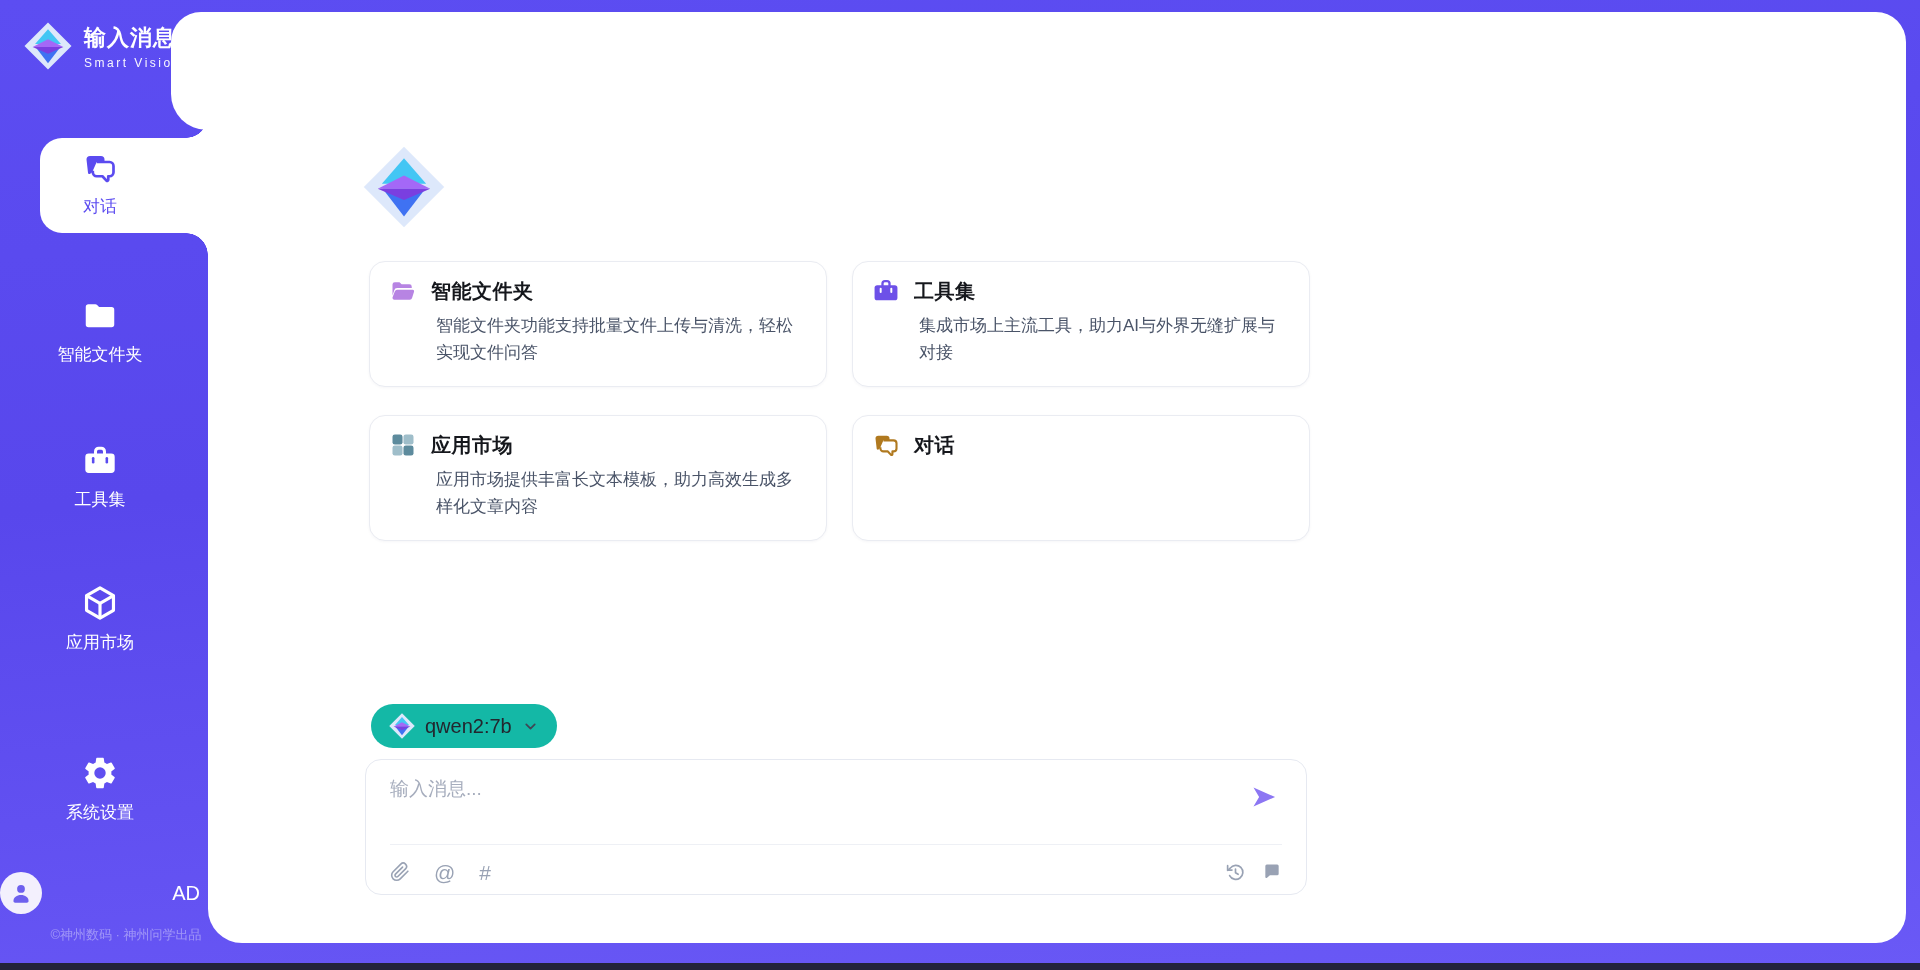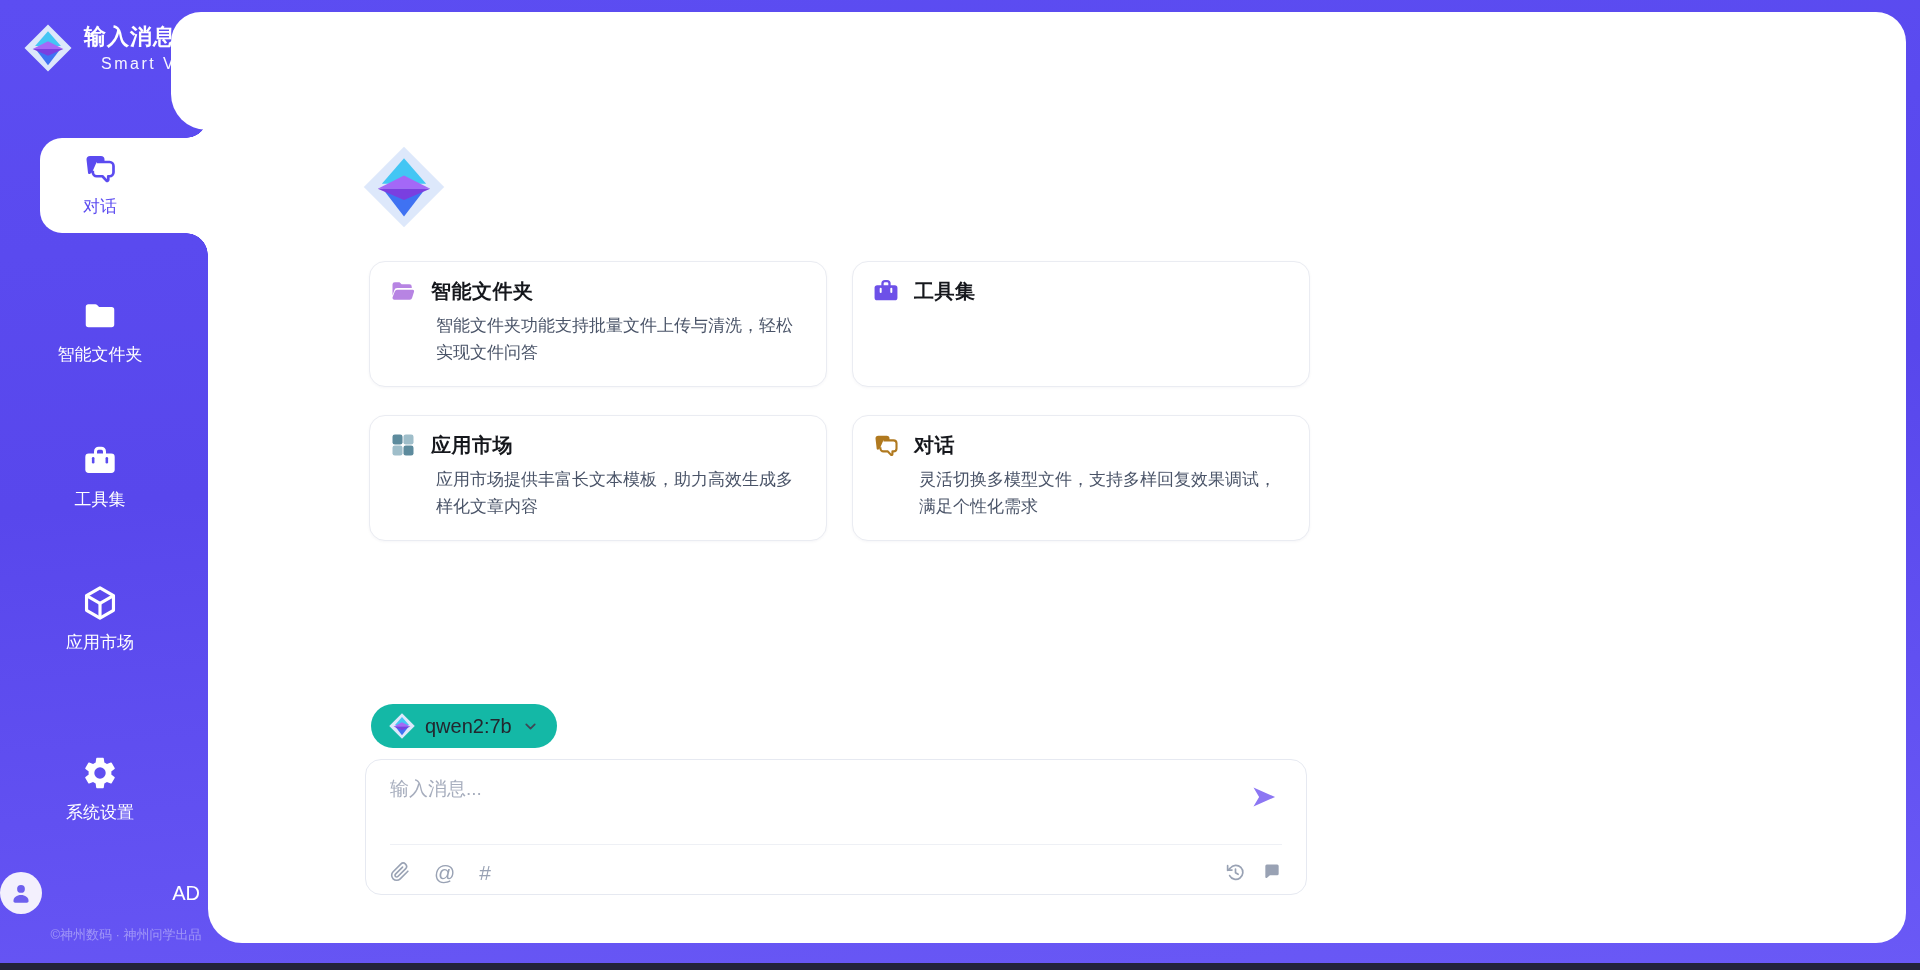--- a/index.html
+++ b/index.html
@@ -18,21 +18,21 @@
     position:absolute; left:171px; top:12px; width:40px; height:118px;
     background:#fff; border-radius:30px 0 0 36px;
   }
   .bottom-strip{
     position:absolute; left:0; right:0; bottom:0; height:7px; background:#23233b;
   }
   
   .brand{ position:absolute; left:24px; top:22px; display:flex; align-items:center; gap:12px; color:#fff; }
   .brand .dmd{ width:48px; height:48px; }
   .brand-name{ font-size:22px; font-weight:700; letter-spacing:1px; }
-  .brand-sub{ font-size:16px; letter-spacing:2.5px; margin-top:3px; opacity:.95;margin-left:17px; }
+  .brand-sub{ font-size:12px; letter-spacing:2.5px; margin-top:3px; opacity:.95; }
 
   .tab{
     position:absolute; left:40px; top:138px; width:168px; height:95px;
     background:#fff; border-radius:22px 0 0 22px; cursor:pointer;
   }
   .tab::before{
     content:""; position:absolute; right:0; top:-22px; width:22px; height:22px;
     background:radial-gradient(circle at 0 0, transparent 21.5px, #fff 22px);
   }
   .tab::after{
@@ -209,20 +209,21 @@
 <div class="card c2">
   <div class="card-head">
     <svg width="28" height="28" viewBox="0 0 24 24">
       <path d="M9 7.2V5.6a2.1 2.1 0 0 1 2.1-2.1h1.8A2.1 2.1 0 0 1 15 5.6v1.6" fill="none" stroke="#6d50e8" stroke-width="2" stroke-linecap="round"></path>
       <rect x="2.2" y="7" width="19.6" height="13" rx="2.3" fill="#6d50e8"></rect>
       <rect x="6.6" y="9.3" width="1.7" height="4.4" rx=".85" fill="#fff"></rect>
       <rect x="15.7" y="9.3" width="1.7" height="4.4" rx=".85" fill="#fff"></rect>
     </svg>
     <span class="card-title">工具集</span>
   </div>
+  <div class="card-desc">集成市场上主流工具，助力AI与外界无缝扩展与对接</div>
 </div>
 
 <div class="card c3">
   <div class="card-head">
     <svg width="28" height="28" viewBox="0 0 24 24">
       <rect x="3" y="3" width="8.6" height="8.6" rx="2" fill="#5d8b9d"></rect>
       <rect x="12.4" y="3" width="8.6" height="8.6" rx="2" fill="#9fbeca"></rect>
       <rect x="3" y="12.4" width="8.6" height="8.6" rx="2" fill="#9fbeca"></rect>
       <rect x="12.4" y="12.4" width="8.6" height="8.6" rx="2" fill="#5d8b9d"></rect>
     </svg>
@@ -232,21 +233,20 @@
 </div>
 
 <div class="card c4">
   <div class="card-head">
     <svg width="28" height="28" viewBox="0 0 24 24">
       <path d="M3 6.4A2.4 2.4 0 0 1 5.4 4h7.2A2.4 2.4 0 0 1 15 6.4v4.2a2.4 2.4 0 0 1-2.4 2.4H8.9l-3.4 2.8c-.6.5-1.5.06-1.5-.7z" fill="#b0791f"></path>
       <path d="M9.8 8h8.6A2.6 2.6 0 0 1 21 10.6v4.3a2.6 2.6 0 0 1-2.6 2.6h-.9l.02 2.4c0 .6-.7.94-1.2.55L13.6 17.5h-3.8a2.6 2.6 0 0 1-2.6-2.6v-1" fill="#fff" stroke="#b0791f" stroke-width="1.8" stroke-linejoin="round"></path>
     </svg>
     <span class="card-title">对话</span>
   </div>
-  <div class="card-desc">灵活切换多模型文件，支持多样回复效果调试，满足个性化需求</div>
 </div>
 
 <div class="model-pill">
   <svg class="dmd">
       <use href="#logo-diamond"></use>
     </svg>
   <span class="model-name">qwen2:7b</span>
   <svg width="17" height="17" viewBox="0 0 24 24" fill="none" stroke="#3f4654" stroke-width="2.4" stroke-linecap="round" stroke-linejoin="round">
     <polyline points="6 9 12 15 18 9"></polyline>
   </svg>

